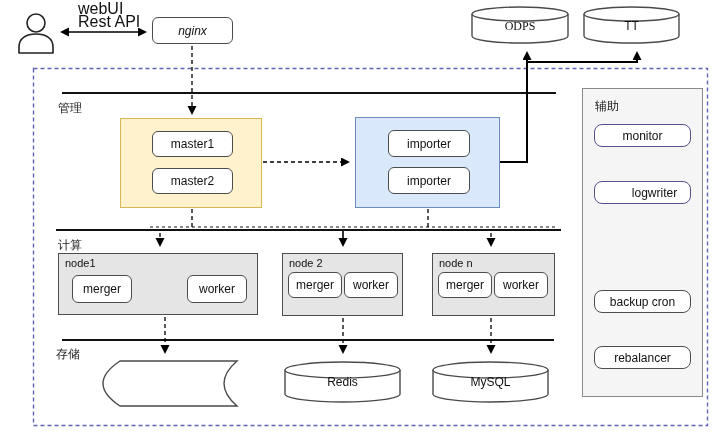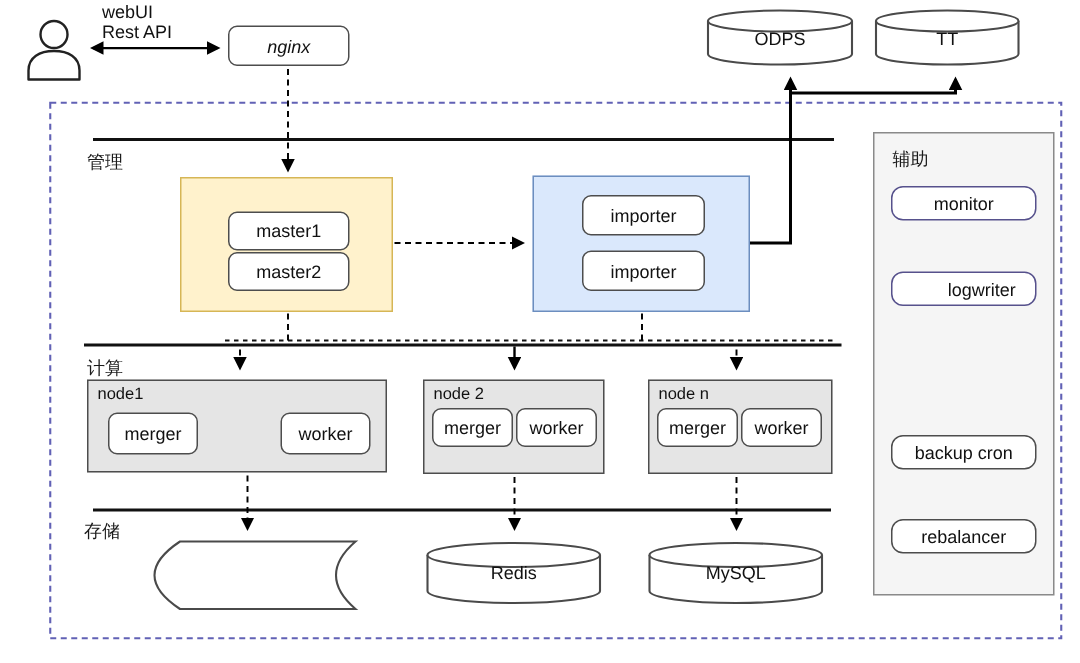--- a/index.html
+++ b/index.html
@@ -25,21 +25,21 @@
   .auxbtn{
     position:absolute;box-sizing:border-box;display:flex;align-items:center;justify-content:center;
     width:97px;height:23px;background:#fff;border-radius:8px;font-size:12px;color:#111;
   }
   .auxbtn.purple{border:1.5px solid #56518c;}
   .auxbtn.dark{border:1.5px solid #4d4d4d;}
   .shapelabel{
     position:absolute;display:flex;align-items:center;justify-content:center;
     font-size:12px;color:#111;pointer-events:none;
   }
-  .apilabel{position:absolute;left:68px;top:2px;font-size:12px;line-height:13px;color:#111;}
+  .apilabel{position:absolute;left:78px;top:2px;font-size:16px;line-height:13px;color:#111;}
 </style>
 </head>
 <body>
 
 <div class="canvas">
 
   <svg class="layer" viewBox="0 0 720 442" xmlns="http://www.w3.org/2000/svg">
     <defs>
       <marker id="ah" markerWidth="10" markerHeight="10" refX="7" refY="4.5" orient="auto-start-reverse" markerUnits="userSpaceOnUse">
         <path d="M0,0 L9,4.5 L0,9 Z" fill="#000"></path>
@@ -106,29 +106,29 @@
 
   <div class="apilabel">
     <div>webUI</div>
     <div>Rest API</div>
   </div>
 
   <div class="cell" style="left:152px;top:17px;width:81px;height:27px;font-style:italic;">
     <span>nginx</span>
   </div>
 
-  <div class="shapelabel" style="left:472px;top:14px;width:96px;height:24px;">ODPS</div>
+  <div class="shapelabel" style="left:472px;top:14px;width:96px;height:24px;font-family:Liberation Serif, serif;">ODPS</div>
   <div class="shapelabel" style="left:584px;top:14px;width:95px;height:24px;">TT</div>
 
   <div class="lbl" style="left:58px;top:100px;">管理</div>
   <div class="lbl" style="left:58px;top:237px;">计算</div>
   <div class="lbl" style="left:56px;top:346px;">存储</div>
 
   <div class="group yellow" style="left:120px;top:118px;width:142px;height:90px;"></div>
-  <div class="cell" style="left:152px;top:131px;width:81px;height:26px;margin-top:10px;">
+  <div class="cell" style="left:152px;top:131px;width:81px;height:26px;">
     <span>master1</span>
   </div>
   <div class="cell" style="left:152px;top:168px;width:81px;height:26px;">
     <span>master2</span>
   </div>
 
   <div class="group blue" style="left:355px;top:117px;width:145px;height:91px;"></div>
   <div class="cell" style="left:388px;top:130px;width:82px;height:27px;">
     <span>importer</span>
   </div>

